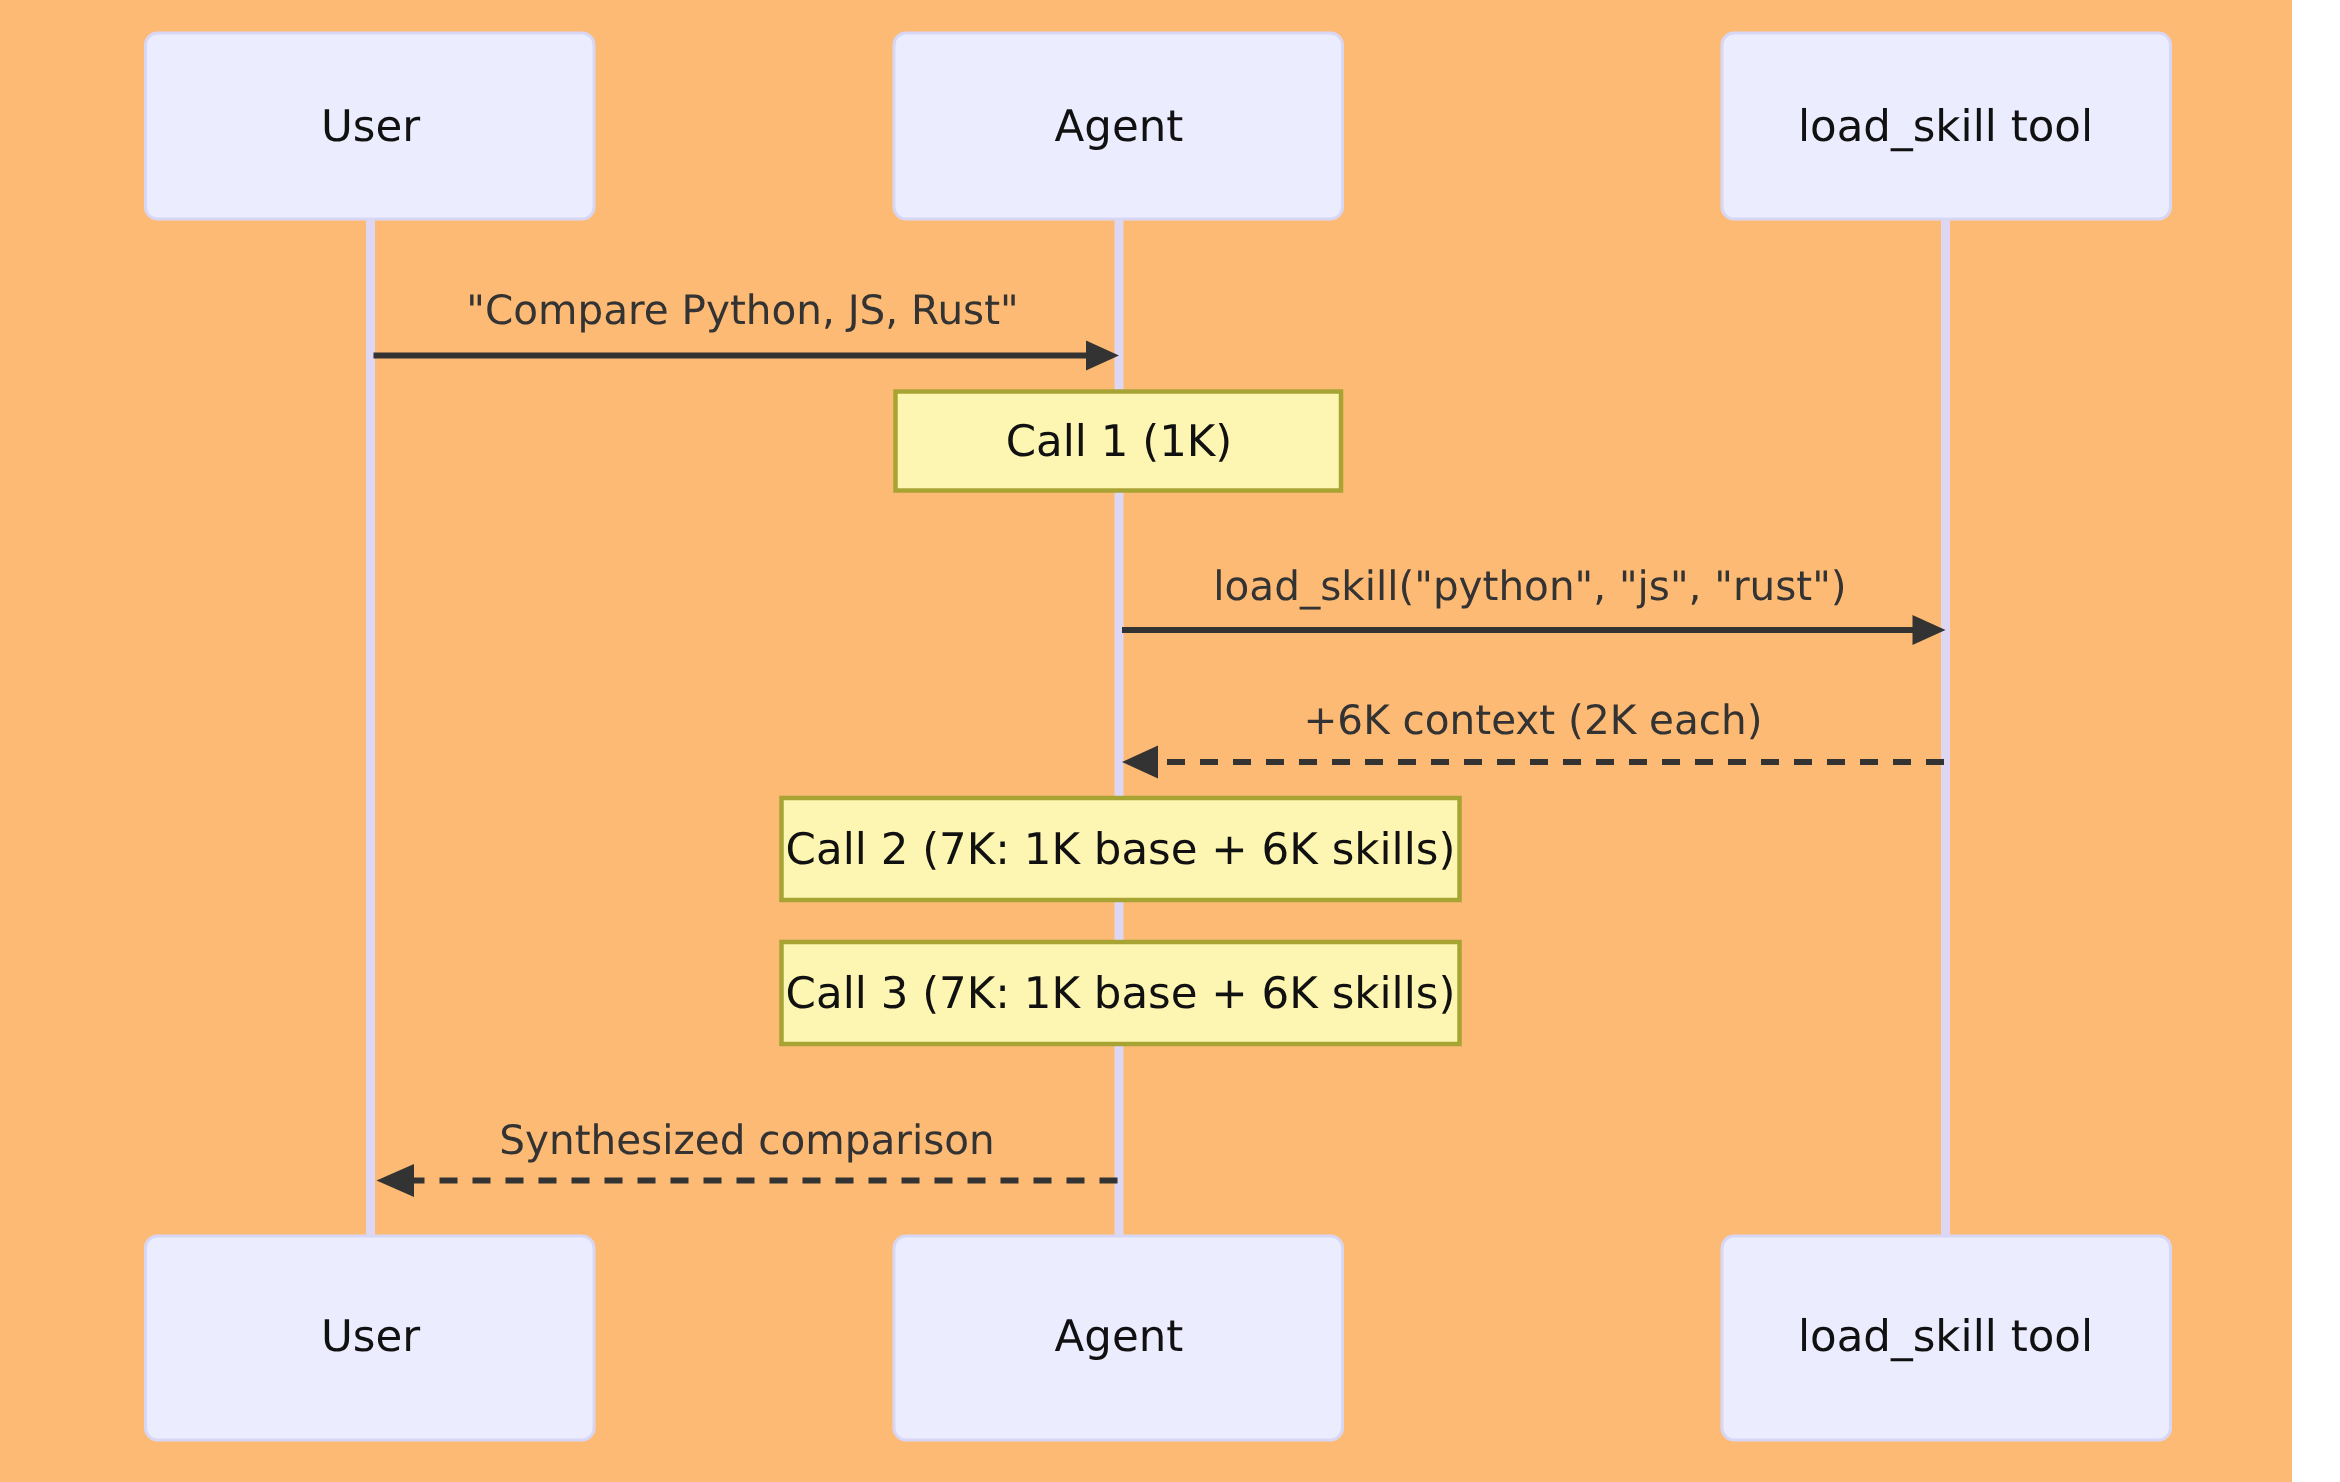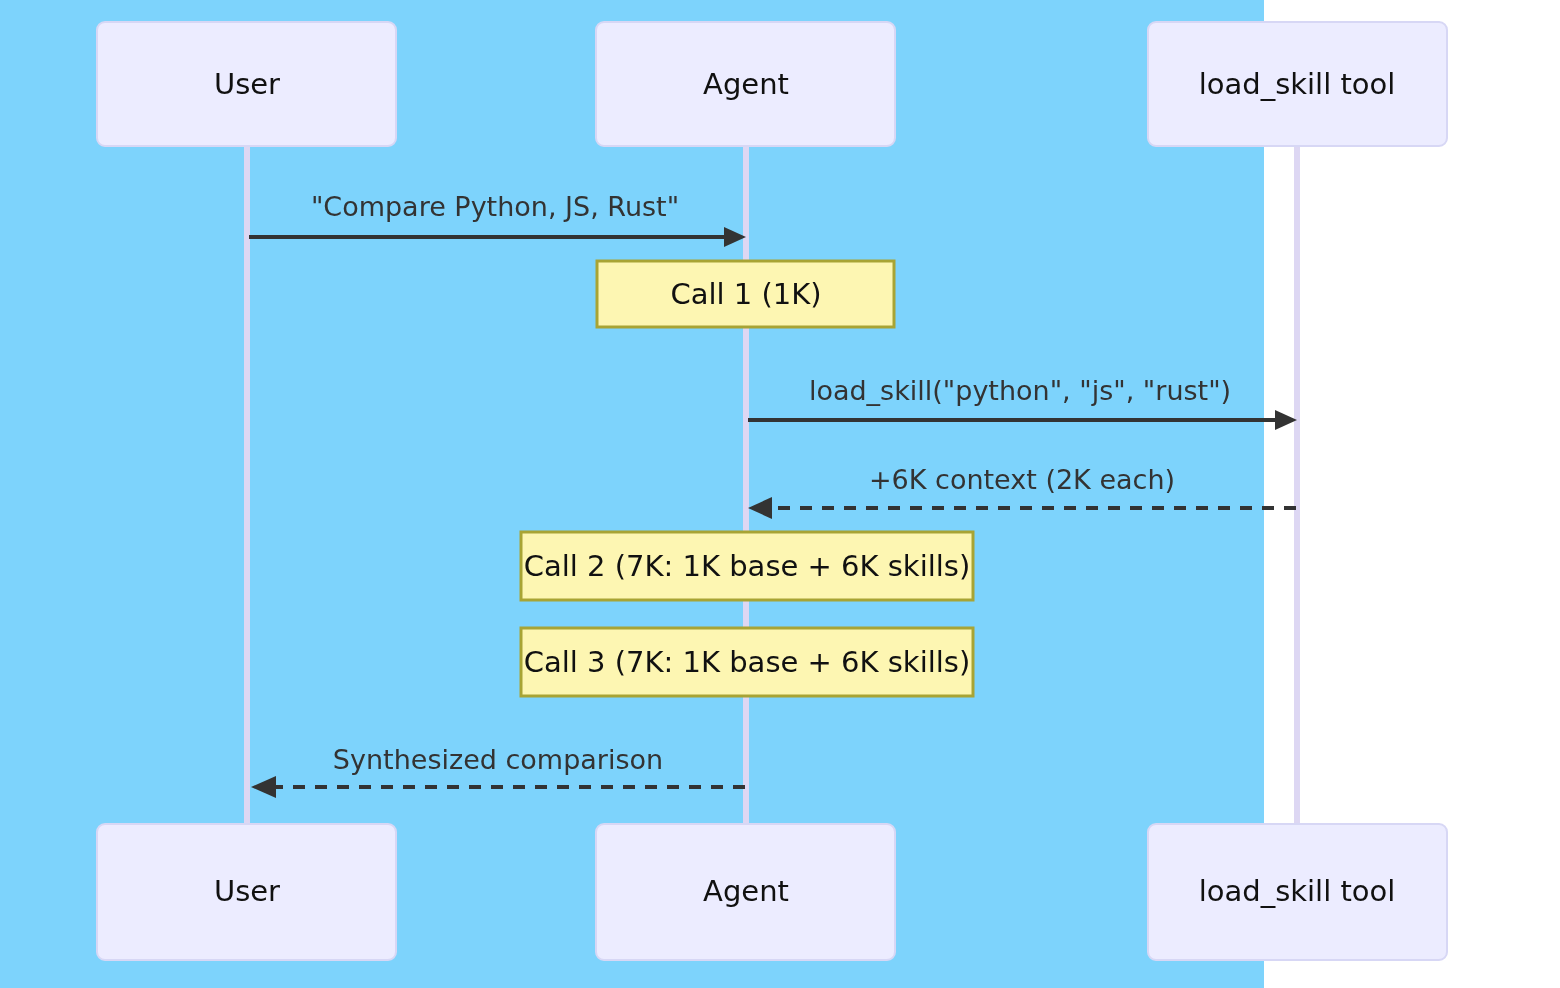--- a/index.html
+++ b/index.html
@@ -8,23 +8,23 @@
     background: #ffffff;
   }
   body {
     width: 1560px;
     height: 988px;
     font-family: "DejaVu Sans", sans-serif;
     overflow: hidden;
   }
   #diagram {
     position: relative;
-    width: 1264px;
+    width: 1528px;
     height: 988px;
-    background: #7dd3fc;
+    background: #fdba74;
   }
   svg#seq {
     position: absolute;
     top: 0;
     left: 0;
     width: 1560px;
     height: 988px;
     display: block;
   }
   .actor-box {

